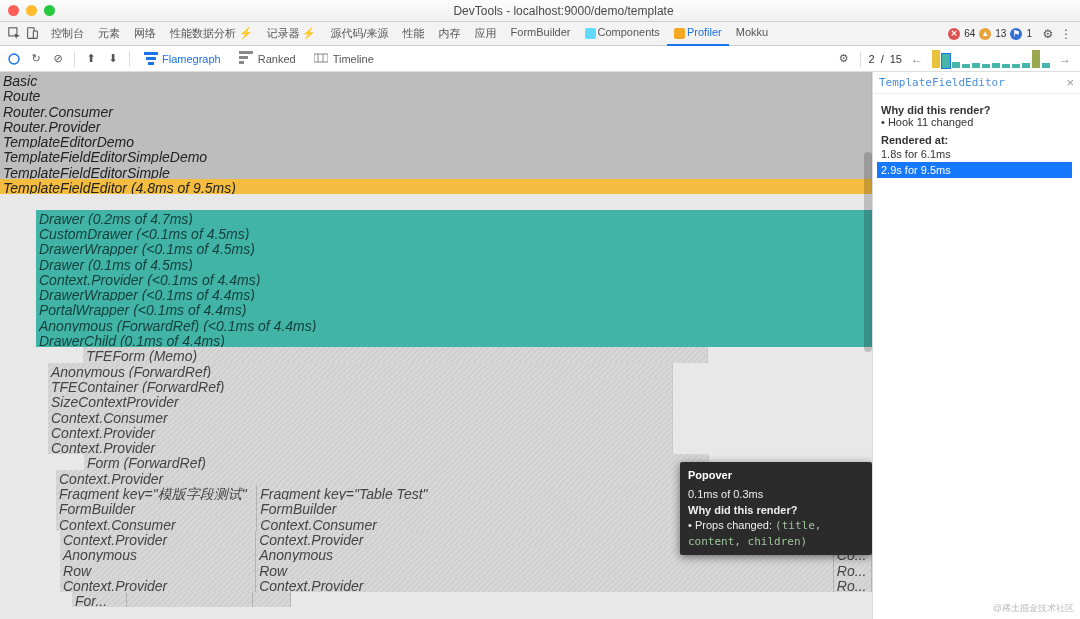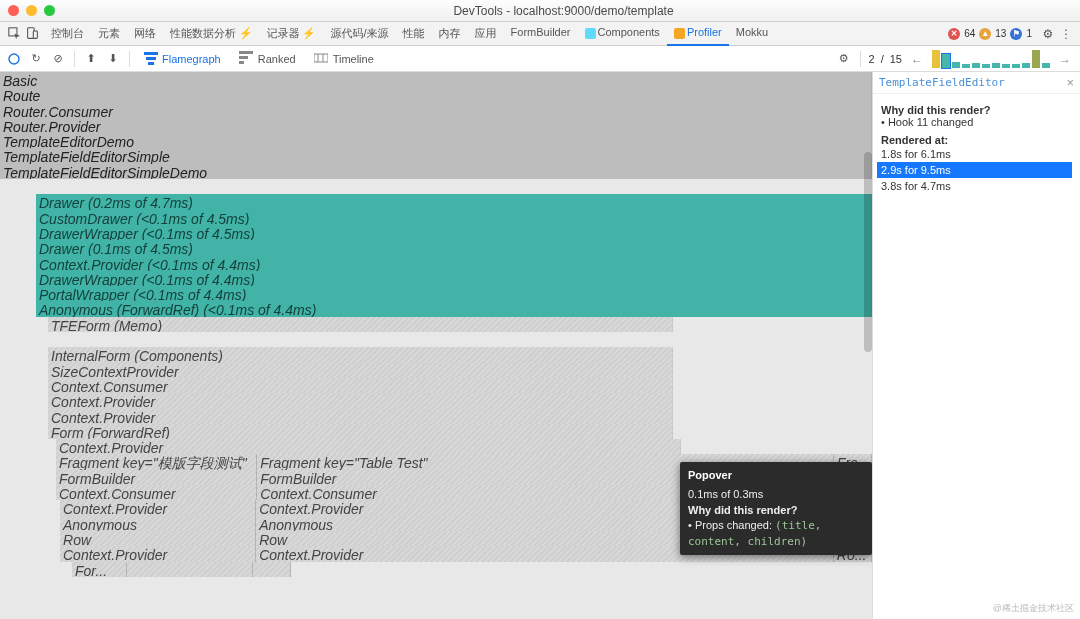--- a/index.html
+++ b/index.html
@@ -209,25 +209,29 @@
         <div class="frow">
           <div class="indent" style="width: 0px;"></div>
           <div class="fbar gray" style="flex: 1 1 0%;">Router.Provider</div>
         </div>
         <div class="frow">
           <div class="indent" style="width: 0px;"></div>
           <div class="fbar gray" style="flex: 1 1 0%;">TemplateEditorDemo</div>
         </div>
         <div class="frow">
           <div class="indent" style="width: 0px;"></div>
+          <div class="fbar gray" style="flex: 1 1 0%;">TemplateFieldEditorSimpleDemo</div>
+        </div>
+        <div class="frow">
+          <div class="indent" style="width: 0px;"></div>
           <div class="fbar gray" style="flex: 1 1 0%;">TemplateFieldEditorSimple</div>
         </div>
         <div class="frow">
           <div class="indent" style="width: 0px;"></div>
-          <div class="fbar gray" style="flex: 1 1 0%;">TemplateFieldEditorSimpleDemo</div>
+          <div class="fbar yellow" style="flex: 1 1 0%;">TemplateFieldEditor (4.8ms of 9.5ms)</div>
         </div>
         <div class="frow">
           <div class="indent" style="width: 36px;"></div>
           <div class="fbar teal" style="flex: 1 1 0%; margin-top: 32px;">TFEContainer (&lt;0.1ms of 4.7ms)</div>
         </div>
         <div class="frow">
           <div class="indent" style="width: 36px;"></div>
           <div class="fbar teal" style="flex: 1 1 0%;">Drawer (0.2ms of 4.7ms)</div>
         </div>
         <div class="frow">
@@ -252,31 +256,36 @@
         </div>
         <div class="frow">
           <div class="indent" style="width: 36px;"></div>
           <div class="fbar teal" style="flex: 1 1 0%;">PortalWrapper (&lt;0.1ms of 4.4ms)</div>
         </div>
         <div class="frow">
           <div class="indent" style="width: 36px;"></div>
           <div class="fbar teal" style="flex: 1 1 0%;">Anonymous (ForwardRef) (&lt;0.1ms of 4.4ms)</div>
         </div>
         <div class="frow">
-          <div class="indent" style="width: 48px;"></div>
-          <div class="fbar pat" style="flex: 0 0 625px;">TFEForm (Memo)</div>
-          <div style="flex: 1 1 0%;"></div>
-        </div>
-        <div class="frow">
-          <div class="indent" style="width: 48px;"></div>
-          <div style="flex: 1 1 0%;"></div>
-        </div>
-        <div class="frow">
-          <div class="indent" style="width: 48px;"></div>
-          <div class="fbar pat" style="flex: 0 0 625px;">InternalForm (Components)</div>
+          <div class="indent" style="width: 36px;"></div>
+          <div class="fbar teal" style="flex: 1 1 0%;">DrawerChild (0.1ms of 4.4ms)</div>
+        </div>
+        <div class="frow">
+          <div class="indent" style="width: 48px;"></div>
+          <div class="fbar pat" style="flex: 0 0 625px; margin-left: 35px;">TFEForm (Memo)</div>
+          <div style="flex: 1 1 0%;"></div>
+        </div>
+        <div class="frow">
+          <div class="indent" style="width: 48px;"></div>
+          <div class="fbar pat" style="flex: 0 0 625px;">Anonymous (ForwardRef)</div>
+          <div style="flex: 1 1 0%;"></div>
+        </div>
+        <div class="frow">
+          <div class="indent" style="width: 48px;"></div>
+          <div class="fbar pat" style="flex: 0 0 625px;">TFEContainer (ForwardRef)</div>
           <div style="flex: 1 1 0%;"></div>
         </div>
         <div class="frow">
           <div class="indent" style="width: 48px;"></div>
           <div class="fbar pat" style="flex: 0 0 625px;">SizeContextProvider</div>
           <div style="flex: 1 1 0%;"></div>
         </div>
         <div class="frow">
           <div class="indent" style="width: 48px;"></div>
           <div class="fbar pat" style="flex: 0 0 625px;">Context.Consumer</div>
@@ -287,21 +296,21 @@
           <div class="fbar pat" style="flex: 0 0 625px;">Context.Provider</div>
           <div style="flex: 1 1 0%;"></div>
         </div>
         <div class="frow">
           <div class="indent" style="width: 48px;"></div>
           <div class="fbar pat" style="flex: 0 0 625px;">Context.Provider</div>
           <div style="flex: 1 1 0%;"></div>
         </div>
         <div class="frow">
           <div class="indent" style="width: 48px;"></div>
-          <div class="fbar pat" style="flex: 0 0 625px;">Form (ForwardRef)</div>
+          <div class="fbar pat" style="flex: 0 0 625px; margin-left: 36px;">Form (ForwardRef)</div>
           <div style="flex: 1 1 0%;"></div>
         </div>
         <div class="frow">
           <div class="indent" style="width: 56px;"></div>
           <div class="fbar pat" style="flex: 0 0 625px;">Context.Provider</div>
           <div style="flex: 1 1 0%;"></div>
         </div>
         <div class="frow">
           <div class="indent" style="width: 56px;"></div>
           <div class="stack2" style="flex: 1 1 0%;">
@@ -382,19 +391,18 @@
     </div>
     <div class="side-body">
       <div class="h">Why did this render?</div>
       <div id="why-list">
           <div>• Hook 11 changed</div>
         </div>
       <div class="h" style="margin-top:6px">Rendered at:</div>
       <div id="renders-list">
           <div class="render-item">1.8s for 6.1ms</div>
           <div class="render-item sel">2.9s for 9.5ms</div>
-          <div class="render-item">3.8s for 4.7ms</div>
         </div>
     </div>
   </div>
 </div>
 
 <div class="footer-mark">@稀土掘金技术社区</div>
 
 </body></html>

